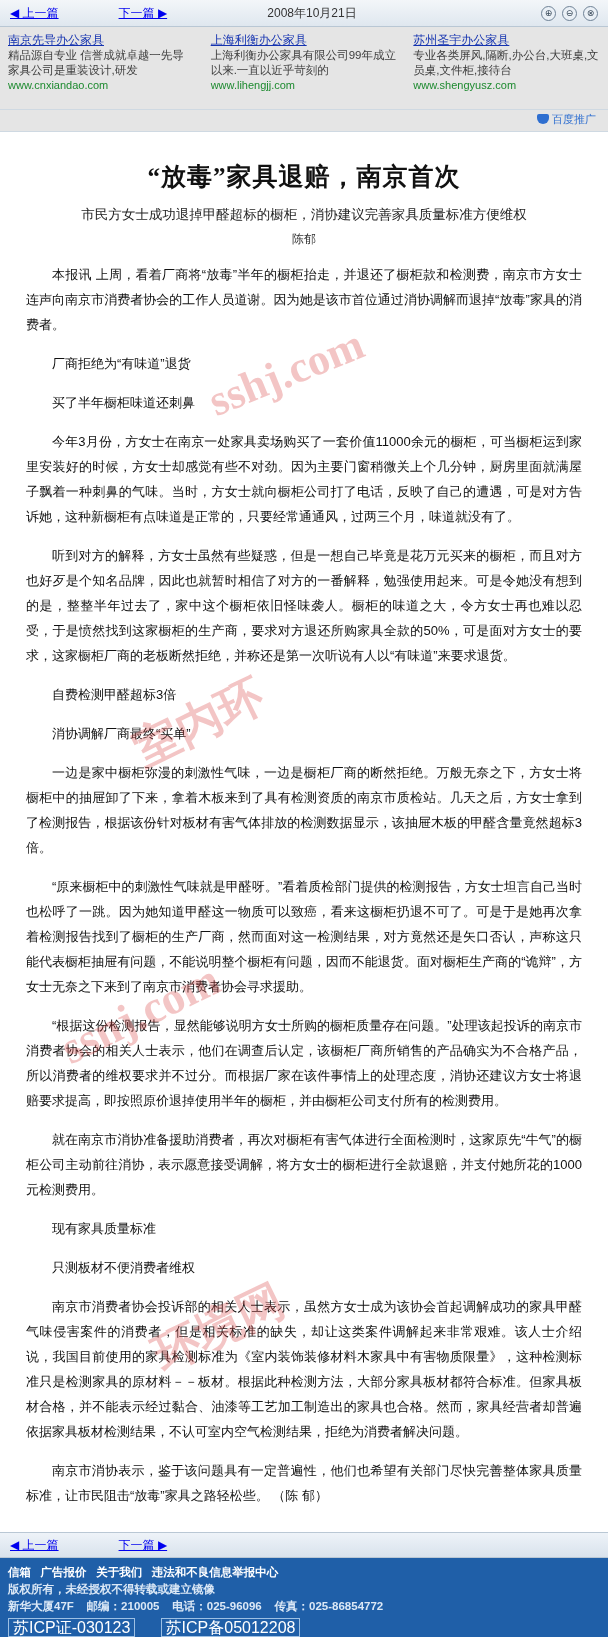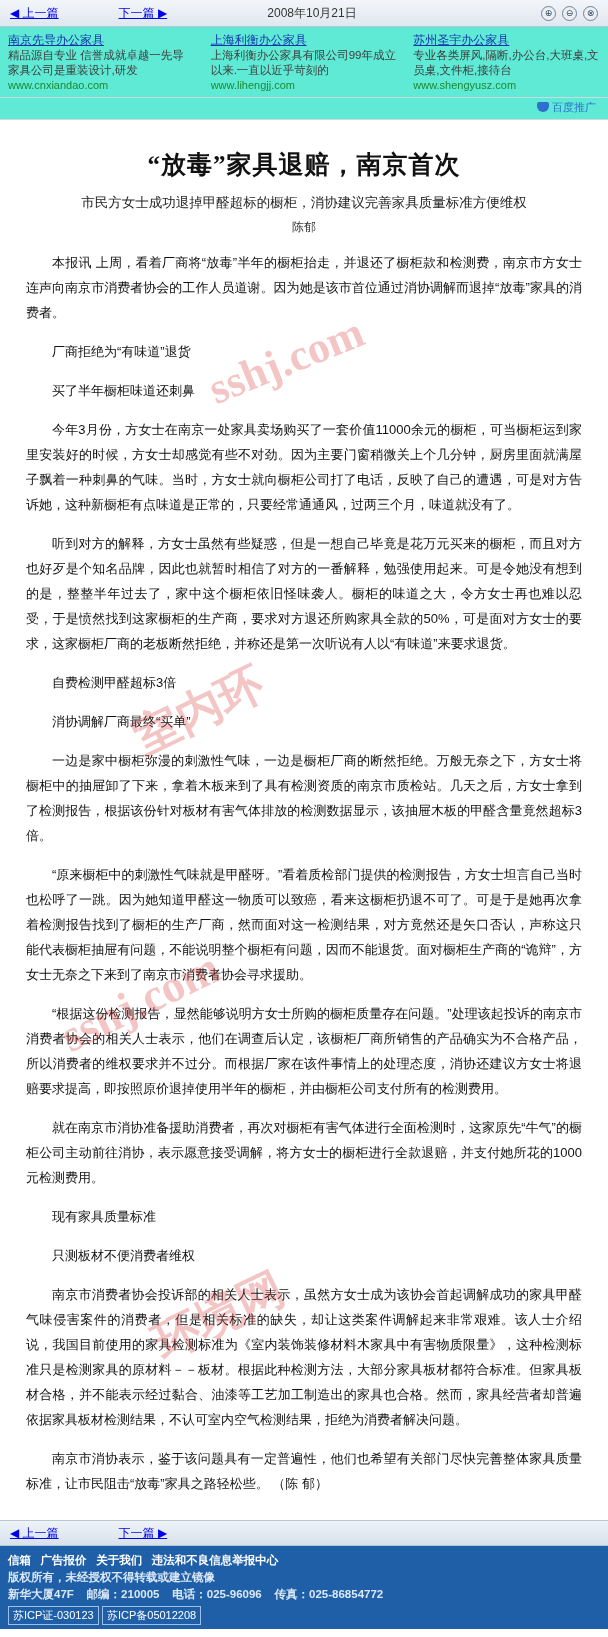--- a/index.html
+++ b/index.html
@@ -31,30 +31,30 @@
     width:13px;height:13px;border-radius:50%;
     border:1px solid #6f8296;background:#eaf0f6;
     display:flex;align-items:center;justify-content:center;
     font-size:9px;line-height:1;color:#3a4a5a;
   }
 
   
   .adstrip{
     display:flex;
     border-bottom:1px solid #cfd9e2;
-    background:#5eead4;
-    padding:6px 0 4px 0;
+    background:#e5e5e5;
+    padding:6px 0 16px 0;
   }
   .adcol{flex:1;padding:0 8px;line-height:15px;font-size:11.5px;color:#333;}
   .adcol a.title{color:#1533b0;text-decoration:underline;font-size:12px;}
   .adcol .desc{color:#3d3d3d;}
   .adcol .url{color:#1d8a2f;font-size:11px;}
   .adnote{
     text-align:right;padding:2px 12px 4px 0;font-size:11px;color:#1e5fb0;
-    border-bottom:1px solid #cfd9e2;background:#5eead4;
+    border-bottom:1px solid #cfd9e2;background:#e5e5e5;
   }
   .adnote .bd{color:#2f6fd0;}
   .bdlogo{display:inline-block;width:12px;height:10px;background:#2f6fd0;
     border-radius:2px 2px 6px 6px;margin-right:3px;vertical-align:-1px;}
 
   
   .article{
     padding:14px 26px 10px 26px;
     position:relative;
     background:#fff;
@@ -121,22 +121,22 @@
     color:#ffffff;
     font-size:11.5px;
     line-height:17px;
     padding:6px 8px 4px 8px;
   }
   .footer a{color:#ffffff;text-decoration:none;}
   .footer .row{white-space:nowrap;font-weight:bold;}
   .footer .row2{color:#dbe8f6;}
   .footer .icp{padding-top:3px;}
   .footer .icp span{
-    display:inline-block;border:1px solid #9dc0e4;padding:0 4px;margin-right:0;
-    font-size:11px;
+    display:inline-block;border:1px solid #9dc0e4;padding:0 4px;margin-right:22px;
+    font-size:16px;
   }
 </style>
 </head>
 <body>
 
 <div class="page">
 
   <div class="topbar">
     <div class="nav">
       <a href="#">◀ 上一篇</a>

